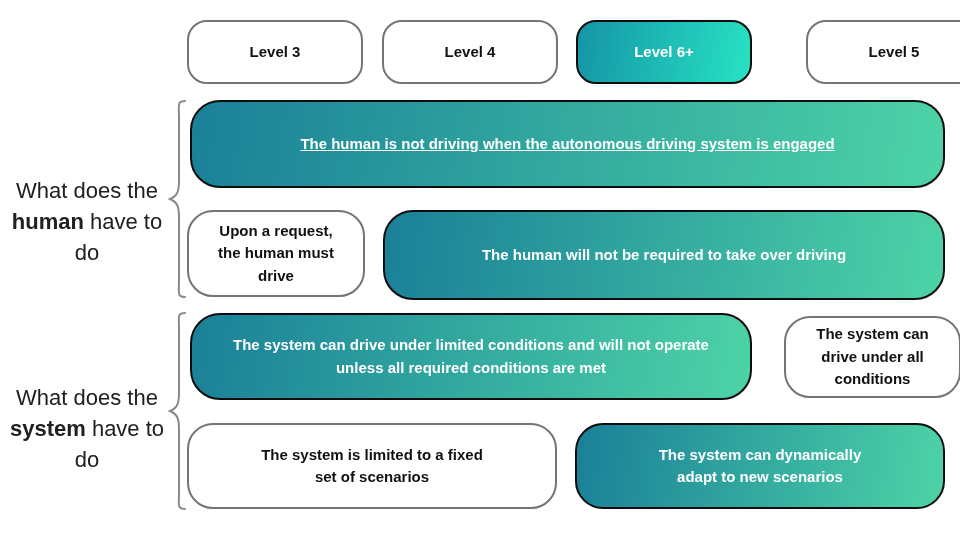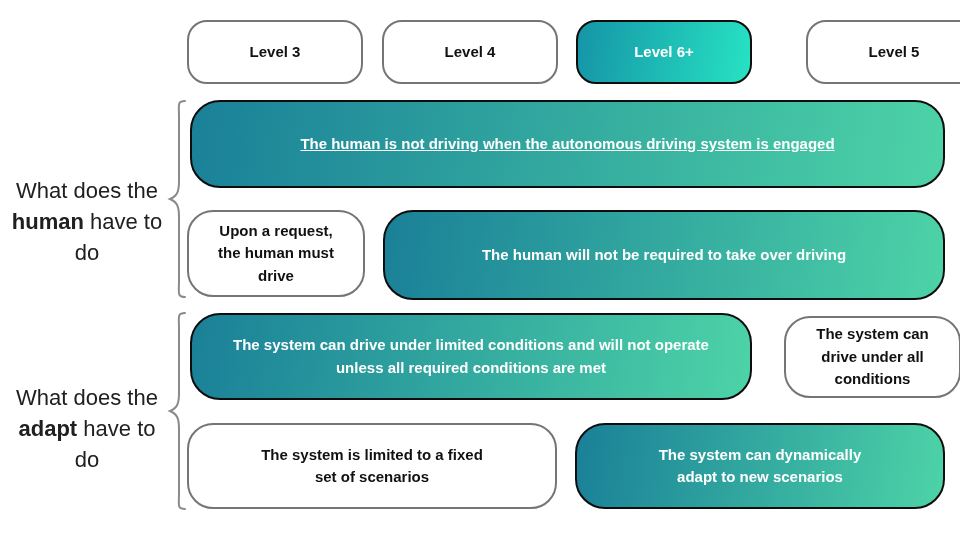--- a/index.html
+++ b/index.html
@@ -104,35 +104,35 @@
 
   <div class="box white-box" style="left:187px; top:210px; width:178px; height:87px; padding:0 22px;">
     <span>Upon a request, the human must drive</span>
   </div>
   <div class="box teal-box" style="left:383px; top:210px; width:562px; height:90px; padding:0 40px;">
     <span>The human will not be required to take over driving</span>
   </div>
 
   <div class="side-label" style="top:383px;">
     <span>What does the</span><br>
-    <b>adapt</b><span> have to do</span>
+    <b>system</b><span> have to do</span>
   </div>
   <div class="brace" style="left:166px; top:311px; height:200px;">
     <svg viewBox="0 0 22 200" preserveAspectRatio="none" aria-hidden="true">
       <path d="M19 2 C11 2 13 6 13 18 L13 82 C13 93 11 97 4 100 C11 103 13 107 13 118 L13 182 C13 194 11 198 19 198" fill="none" stroke="#8a8a8a" stroke-width="2" stroke-linecap="round" vector-effect="non-scaling-stroke"></path>
     </svg>
   </div>
 
   <div class="box teal-box" style="left:190px; top:313px; width:562px; height:87px; padding:0 40px;">
     <span>The system can drive under limited conditions and will not operate unless all required conditions are met</span>
   </div>
   <div class="box white-box" style="left:768px; top:316px; width:177px; height:82px; padding:0 28px;margin-left:16px;">
     <span>The system can drive under all conditions</span>
   </div>
 
   <div class="box white-box" style="left:187px; top:423px; width:370px; height:86px; padding:0 65px;">
     <span>The system is limited to a fixed set of scenarios</span>
   </div>
-  <div class="box teal-box" style="left:575px; top:423px; width:370px; height:86px; padding:13px 62px;">
+  <div class="box teal-box" style="left:575px; top:423px; width:370px; height:86px; padding:13px 62px;border-radius:28px;">
     <span>The system can dynamically adapt to new scenarios</span>
   </div>
 
 </div>
 
 </body></html>

